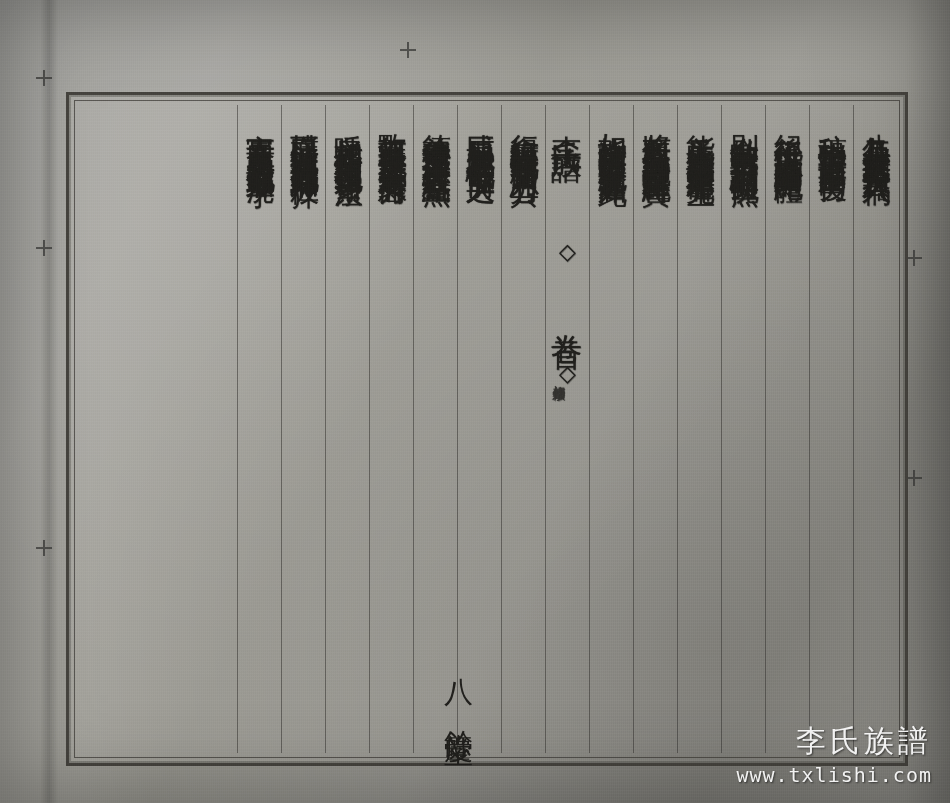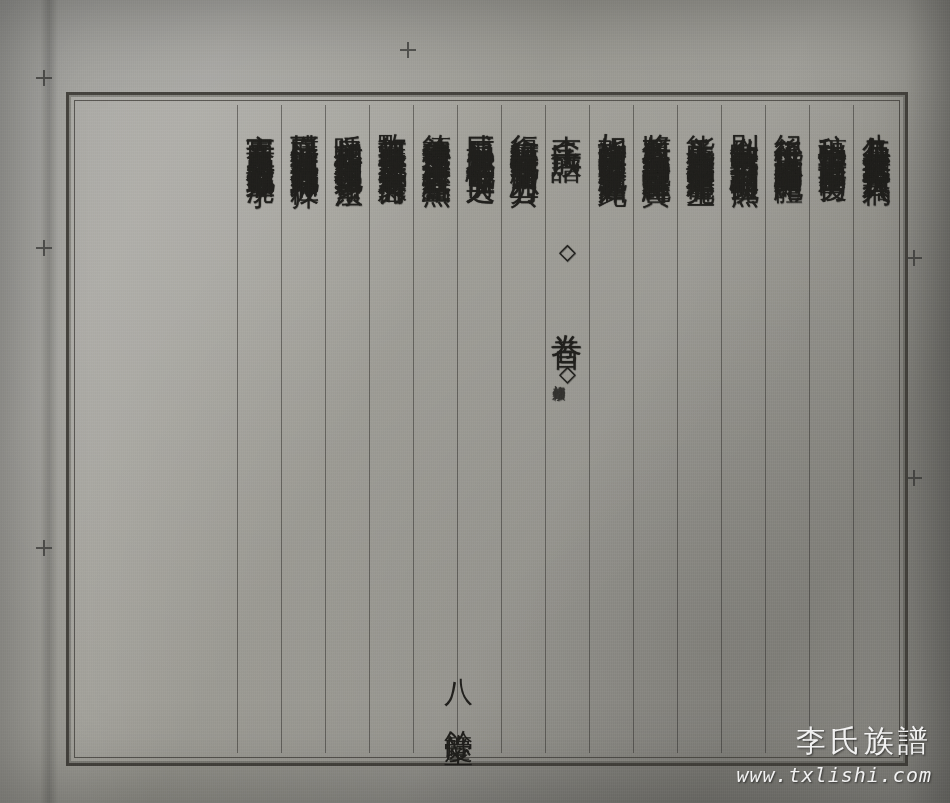--- a/index.html
+++ b/index.html
@@ -158,21 +158,20 @@
     text-shadow: 1px 1px 2px rgba(0,0,0,0.55);
     line-height: 1.1;
   }
   #wm-url {
     margin-top: 6px;
     font-family: "DejaVu Sans Mono", monospace;
     font-size: 20px;
     letter-spacing: 1px;
     color: rgba(255,255,255,0.92);
     text-shadow: 1px 1px 2px rgba(0,0,0,0.55);
-    font-style: italic;
   }
 
   
   #vignette {
     position: absolute;
     inset: 0;
     pointer-events: none;
     box-shadow: inset 0 0 90px rgba(0,0,0,0.35);
   }
 </style>

